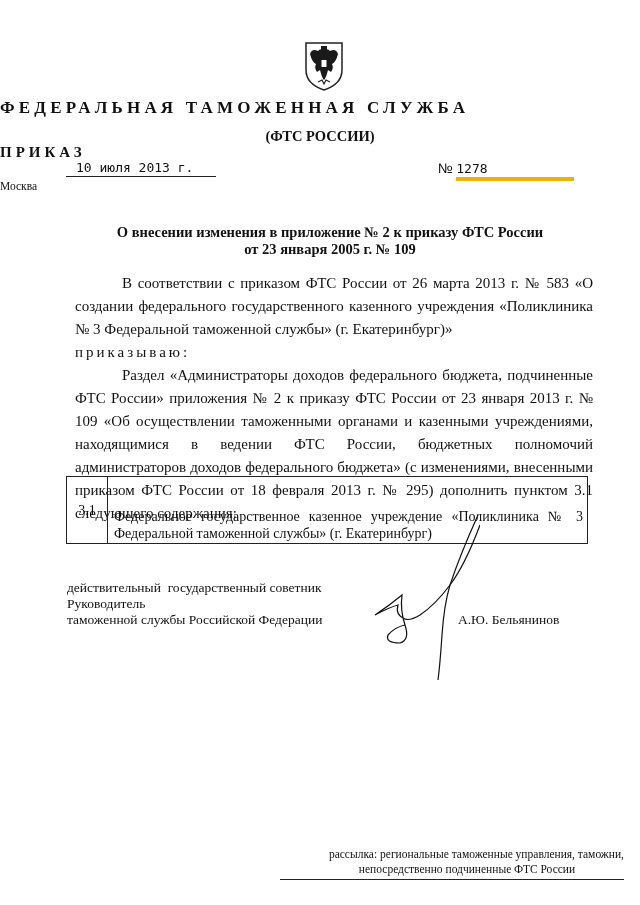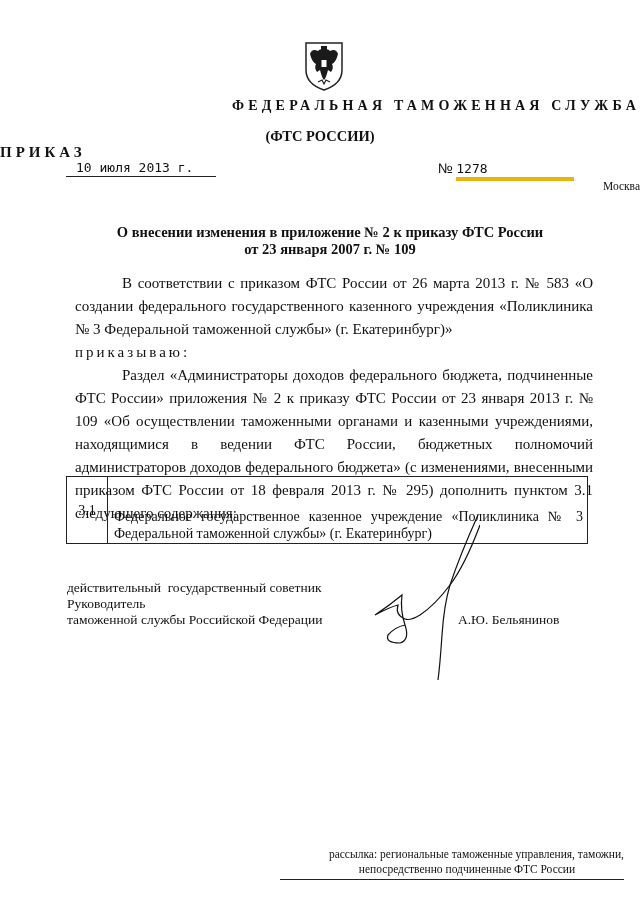--- a/index.html
+++ b/index.html
@@ -1,26 +1,26 @@
 <!DOCTYPE html>
 <html><head>
 <meta charset="utf-8">
 <style>
   html, body { margin: 0; padding: 0; background: #ffffff; }
   body { width: 640px; height: 905px; position: relative; overflow: hidden; color: #111; font-family: "Liberation Serif", serif; }
   .abs { position: absolute; }
   .emblem { left: 302px; top: 40px; width: 44px; height: 52px; }
-  .org { left: 0; width: 640px; top: 98px; text-align: right; font-weight: bold; font-size: 14px; letter-spacing: 4.2px; }
+  .org { left: 0; width: 640px; top: 98px; text-align: left; font-weight: bold; font-size: 17px; letter-spacing: 4.2px; }
   .org-abbr { left: 0; width: 640px; top: 120px; text-align: center; font-weight: bold; font-size: 14.5px; margin-top: 8px; }
   .prikaz { left: 0; width: 640px; top: 144px; text-align: left; font-weight: bold; font-size: 15px; letter-spacing: 4px; }
   .date { left: 66px; top: 160px; width: 150px; border-bottom: 1px solid #222; font-family: "DejaVu Sans Mono", "Liberation Mono", monospace; font-size: 13px; padding-left: 10px; box-sizing: border-box; line-height: 16px; }
   .numwrap { left: 438px; top: 160px; width: 144px; font-size: 13px; line-height: 16px; }
   .numwrap .sign { font-family: "Liberation Sans", sans-serif; font-size: 14px; }
   .numwrap .num { display: inline-block; width: 118px; border-bottom: 4px solid #eab308; font-family: "DejaVu Sans Mono", "Liberation Mono", monospace; font-size: 13px; }
-  .city { left: 0; width: 640px; top: 180px; text-align: right; font-size: 11.5px; }
+  .city { left: 0; width: 640px; top: 180px; text-align: left; font-size: 11.5px; }
   .title { left: 60px; width: 540px; top: 224px; text-align: center; font-weight: bold; font-size: 14.5px; line-height: 17px; }
   .body { left: 75px; width: 518px; top: 272px; font-size: 15px; line-height: 23px; text-align: justify; }
   .body p { margin: 0; }
   .indent { text-indent: 47px; }
   .spaced { letter-spacing: 3px; }
   .table { left: 66px; top: 476px; width: 520px; border: 1px solid #222; display: flex; font-size: 14px; line-height: 17px; }
   .table .c1 { width: 40px; border-right: 1px solid #222; display: flex; align-items: center; justify-content: center; }
   .table .c2 { flex: 1; padding: 1px 4px 1px 6px; text-align: justify; margin-top: 30px; }
   .sig-left { left: 67px; top: 580px; font-size: 13.5px; line-height: 16px; }
   .sig-name { left: 458px; top: 612px; font-size: 13.5px; }
@@ -46,21 +46,21 @@
 
 <div class="abs date">10 июля 2013 г.</div>
 <div class="abs numwrap">
   <span class="sign">№</span>
   <span class="num">1278</span>
 </div>
 <div class="abs city">Москва</div>
 
 <div class="abs title">
   <div>О внесении изменения в приложение № 2 к приказу ФТС России</div>
-  <div>от 23 января 2007 г. № 109</div>
+  <div>от 23 января 2005 г. № 109</div>
 </div>
 
 <div class="abs body">
   <p class="indent">В соответствии с приказом ФТС России от 26 марта 2013 г. № 583 «О создании федерального государственного казенного учреждения «Поликлиника № 3 Федеральной таможенной службы» (г. Екатеринбург)»</p>
   <p class="spaced">приказываю:</p>
   <p class="indent">Раздел «Администраторы доходов федерального бюджета, подчиненные ФТС России» приложения № 2 к приказу ФТС России от 23 января 2013 г. № 109 «Об осуществлении таможенными органами и казенными учреждениями, находящимися в ведении ФТС России, бюджетных полномочий администраторов доходов федерального бюджета» (с изменениями, внесенными приказом ФТС России от 18 февраля 2013 г. № 295) дополнить пунктом 3.1 следующего содержания:</p>
 </div>
 
 <div class="abs table">
   <div class="c1">3.1</div>

